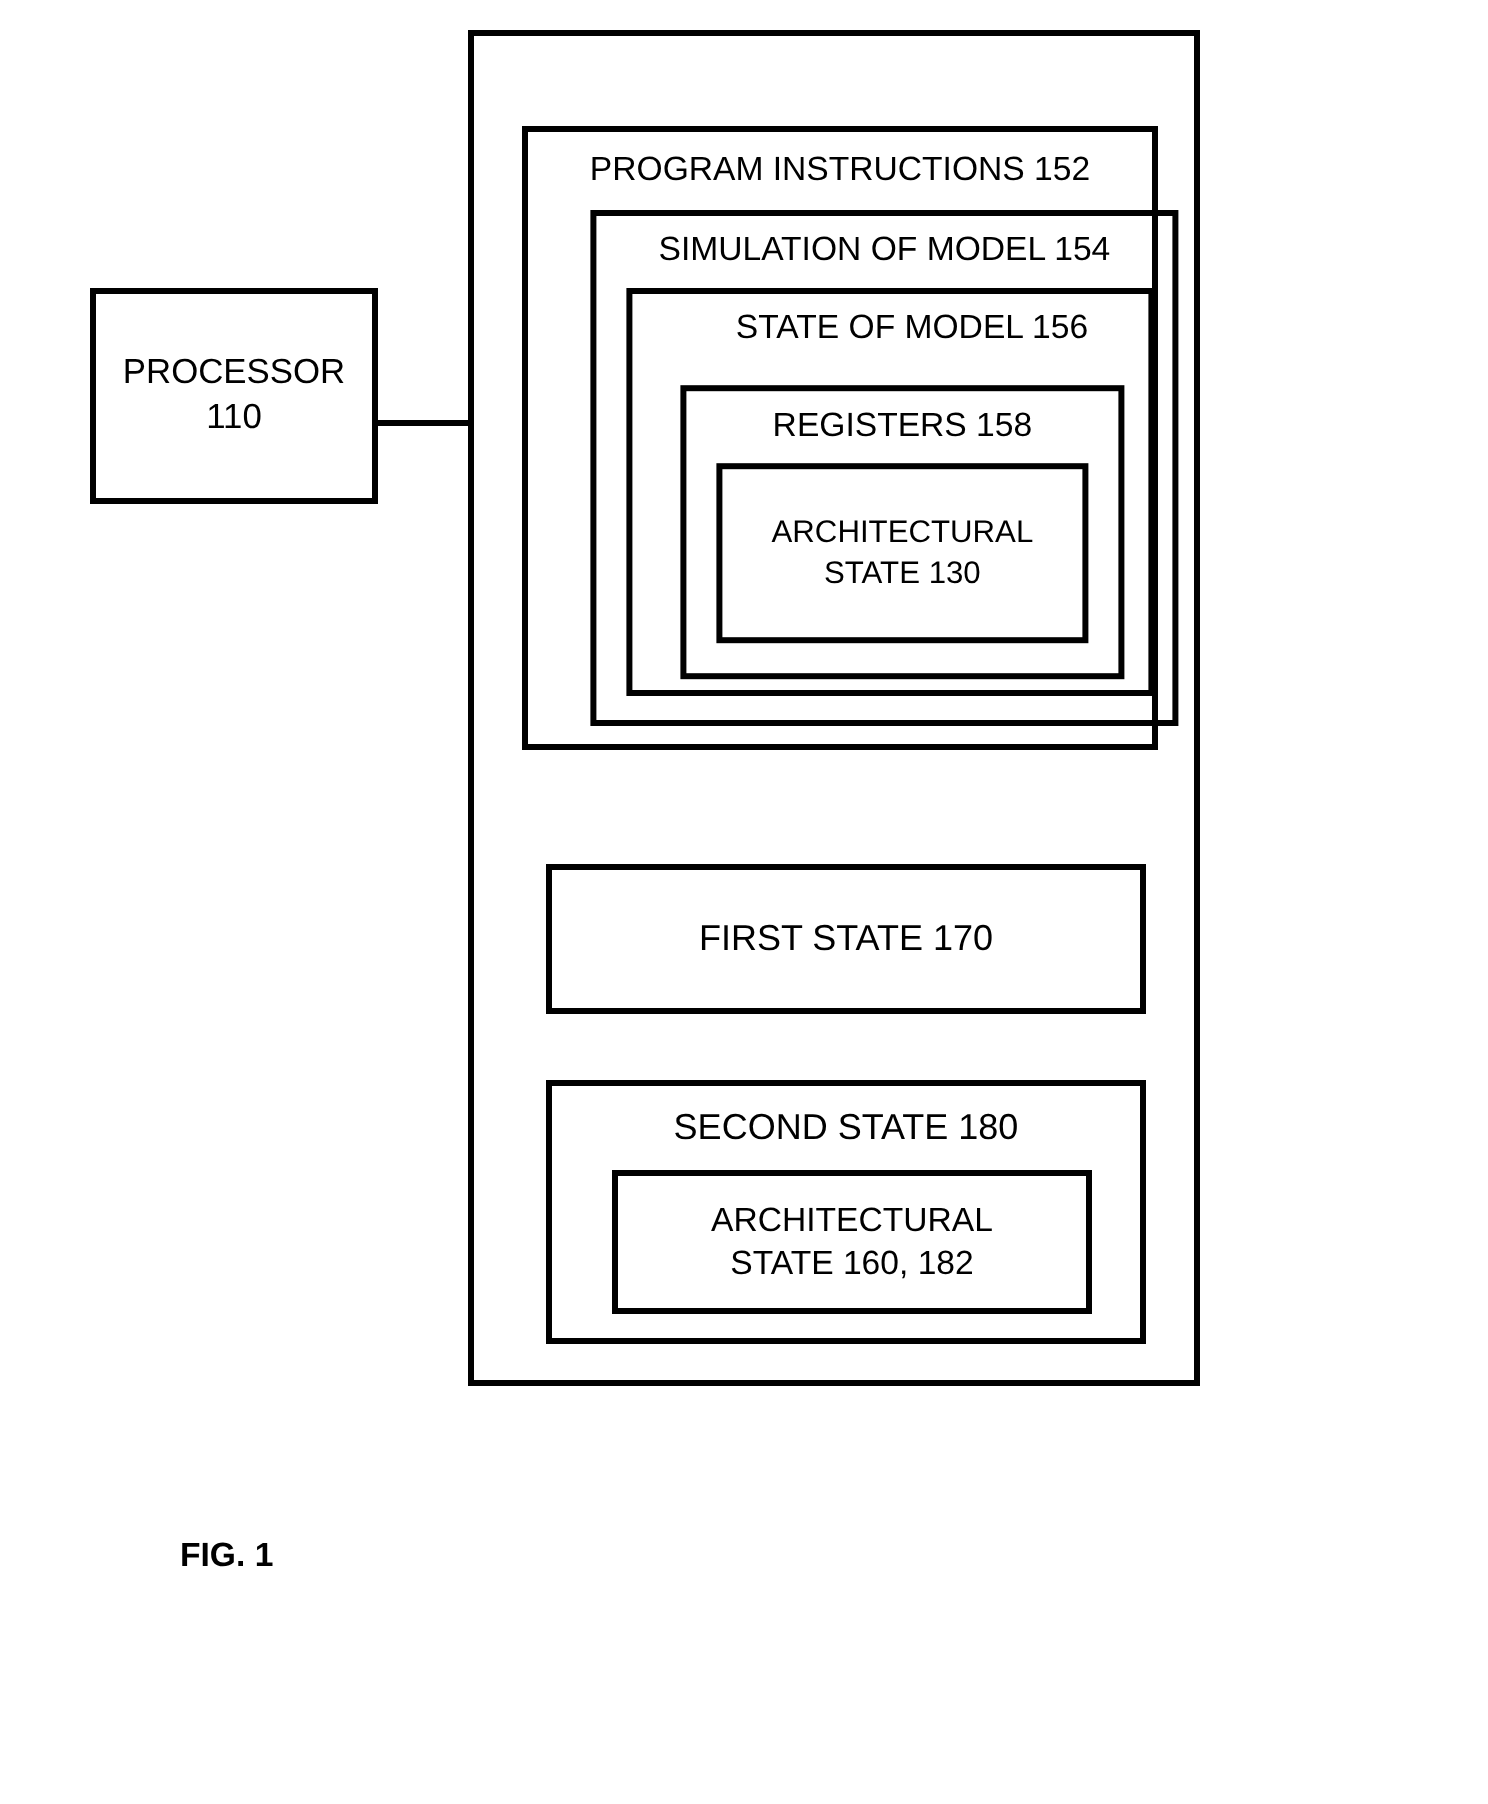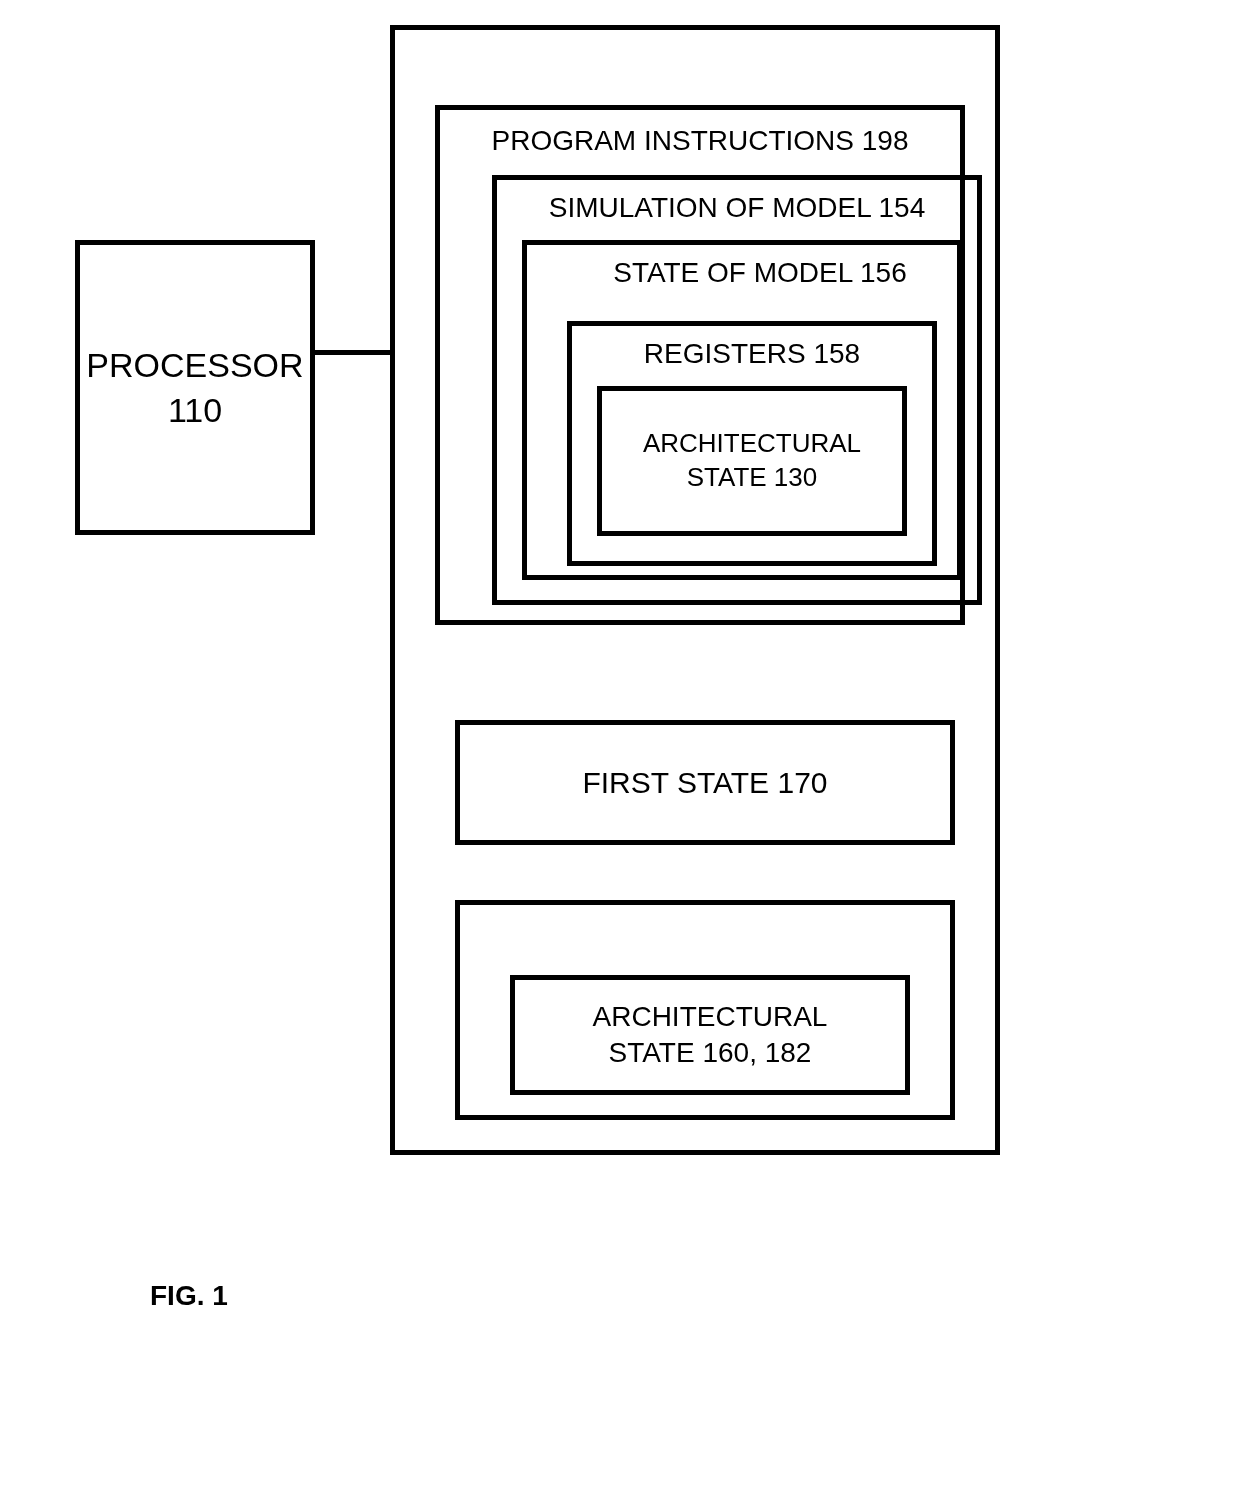--- a/index.html
+++ b/index.html
@@ -17,28 +17,28 @@
     .diagram {
       position: relative;
       width: 100%;
       height: 100%;
     }
     .processor-box {
       position: absolute;
       left: 75px;
       top: 240px;
       width: 240px;
-      height: 295px;
+      height: 180px;
       border: 5px solid #000;
       display: flex;
       flex-direction: column;
       align-items: center;
       justify-content: center;
       text-align: center;
-      font-size: 34px;
+      font-size: 29px;
       line-height: 1.3;
     }
     .storage-box {
       position: absolute;
       left: 390px;
       top: 25px;
       width: 610px;
       height: 1130px;
       border: 5px solid #000;
     }
@@ -181,21 +181,21 @@
   <div class="processor-box">
     <div>PROCESSOR</div>
     <div>110</div>
   </div>
 
   <div class="connector"></div>
 
   <div class="storage-box">
 
     <div class="program-box">
-      <div class="program-title">PROGRAM INSTRUCTIONS 198</div>
+      <div class="program-title">PROGRAM INSTRUCTIONS 152</div>
 
       <div class="simulation-box">
         <div class="simulation-title">SIMULATION OF MODEL 154</div>
 
         <div class="state-model-box">
           <div class="state-model-title">STATE OF MODEL 156</div>
 
           <div class="registers-box">
             <div class="registers-title">REGISTERS 158</div>
 
@@ -206,20 +206,21 @@
           </div>
         </div>
       </div>
     </div>
 
     <div class="first-state-box">
       <div>FIRST STATE 170</div>
     </div>
 
     <div class="second-state-box">
+      <div class="second-state-title">SECOND STATE 180</div>
       <div class="arch-state-box-2">
         <div>ARCHITECTURAL</div>
         <div>STATE 160, 182</div>
       </div>
     </div>
 
   </div>
 
   <div class="figure-label">FIG. 1</div>
 

